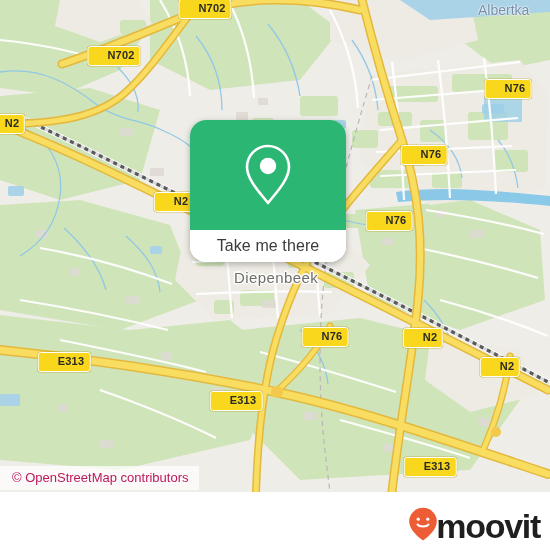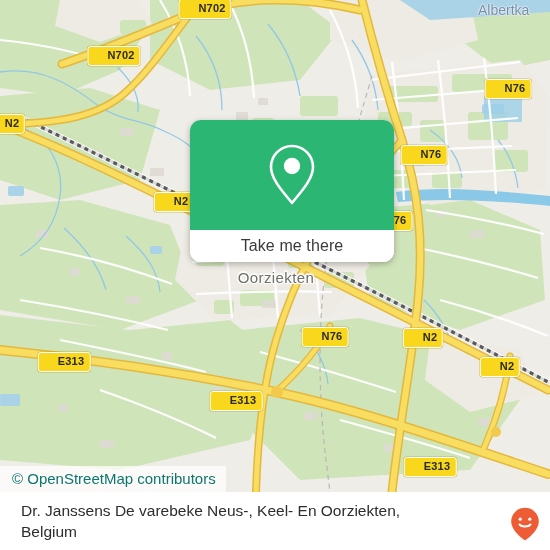--- a/index.html
+++ b/index.html
@@ -79,22 +79,22 @@
     font-size: 14px;
     white-space: nowrap;
     text-shadow: 0 0 2px #fff, 0 0 2px #fff;
   }
 
   
   #popup-card {
     position: absolute;
     left: 190px;
     top: 120px;
-    width: 204px;
-    border-radius: 11px;
+    width: 156px;
+    border-radius: 16px;
     overflow: hidden;
     box-shadow: 0 2px 6px rgba(0,0,0,0.28);
     background: #ffffff;
   }
   #popup-green {
     background: #2bb673;
     height: 110px;
     display: flex;
     align-items: center;
     justify-content: center;
@@ -113,23 +113,23 @@
     font-size: 16px;
     letter-spacing: 0.1px;
   }
 
   
   #attribution {
     position: absolute;
     left: 0;
     top: 466px;
     background: rgba(255,255,255,0.72);
-    color: #0f766e;
-    font-family: "Liberation Sans", sans-serif;
-    font-size: 15px;
+    color: #be185d;
+    font-family: "Liberation Sans", sans-serif;
+    font-size: 13px;
     padding: 4px 10px 5px 12px;
     white-space: nowrap;
   }
 
   
   #footer {
     position: absolute;
     left: 0;
     top: 492px;
     width: 550px;
@@ -345,21 +345,21 @@
         <path d="M484,448 C498,416 506,388 510,356" stroke-width="4.5"></path>
       </g>
 
       <g fill="#f2c94c">
         <circle cx="391" cy="221" r="5"></circle>
         <circle cx="277" cy="392" r="6"></circle>
         <circle cx="496" cy="432" r="5"></circle>
       </g>
     </svg>
 
-    <div class="place-label" style="left:276px; top:277px;">Oorziekten</div>
+    <div class="place-label" style="left:276px; top:277px;">Diepenbeek</div>
 
     <div class="water-label" style="left:478px; top:2px;">Albertka</div>
 
     <div class="shield" style="left:205px; top:9px;">N702</div>
     <div class="shield" style="left:114px; top:56px;">N702</div>
     <div class="shield" style="left:508px; top:89px;">N76</div>
     <div class="shield" style="left:424px; top:155px;">N76</div>
     <div class="shield" style="left:389px; top:221px;">N76</div>
     <div class="shield" style="left:5px;   top:124px;">N2</div>
     <div class="shield" style="left:174px; top:202px;">N2</div>
@@ -381,27 +381,27 @@
       </div>
       <div id="popup-action">
         <span id="popup-action-label">Take me there</span>
       </div>
     </div>
 
     <div id="attribution">© OpenStreetMap contributors</div>
   </div>
 
   <div id="footer">
-    <div id="footer-title">Dr. Janssens De varebeke Neus-, Keel- En Oorziekten, Belgium</div>
 
     <div id="moovit-logo">
       <span>
         <svg width="30" height="34" viewBox="0 0 30 34">
           <path d="M15 0.8 C7.3 0.8 1.2 6.9 1.2 14.6 C1.2 23.2 11.5 31.2 15 33.6 C18.5 31.2 28.8 23.2 28.8 14.6 C28.8 6.9 22.7 0.8 15 0.8 Z" fill="#ed5c34"></path>
           <circle cx="10.2" cy="12.2" r="1.6" fill="#ffffff"></circle>
           <circle cx="19.8" cy="12.2" r="1.6" fill="#ffffff"></circle>
           <path d="M9.4 17.4 C11.4 20.2 18.6 20.2 20.6 17.4" stroke="#ffffff" stroke-width="1.9" fill="none" stroke-linecap="round"></path>
         </svg>
       </span>
+      <span id="moovit-wordmark">moovit</span>
     </div>
   </div>
 
 </div>
 
 </body></html>

